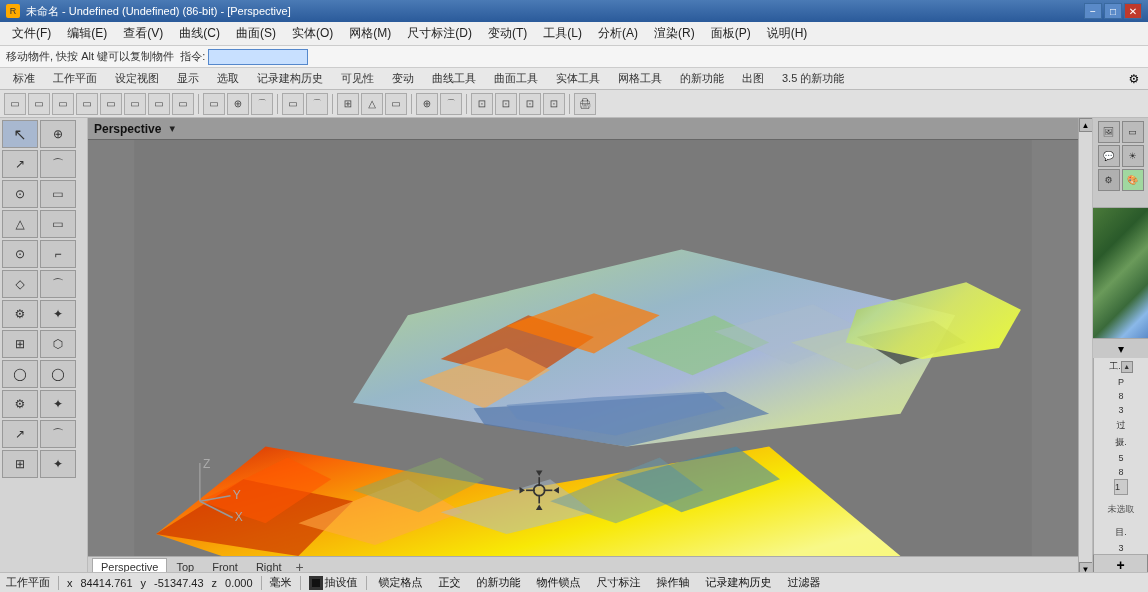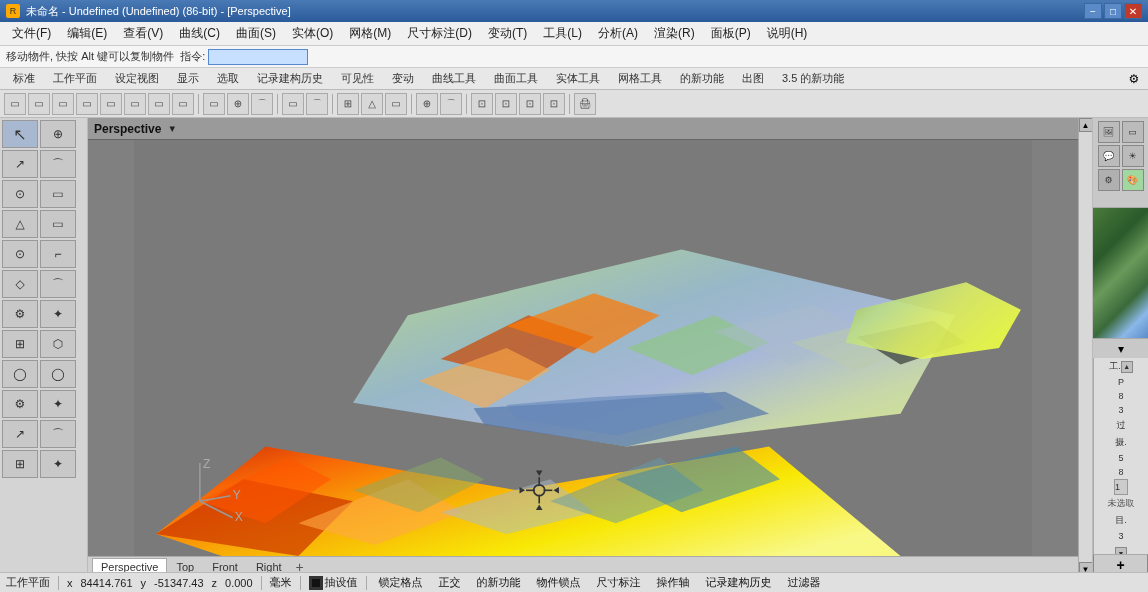--- a/index.html
+++ b/index.html
@@ -389,21 +389,21 @@
         <div class="vscroll-btn" style="width:12px; height:12px; font-size:7px;">▲</div>
       </div>
       <div style="font-size:9px; padding:2px 0;">P</div>
       <div style="font-size:9px; padding:2px 0;">8</div>
       <div style="font-size:9px; padding:2px 0;">3</div>
       <div style="font-size:9px; padding:2px 0;">过</div>
       <div style="font-size:9px; padding:2px 0;">摄.</div>
       <div style="font-size:9px; padding:2px 0;">5</div>
       <div style="font-size:9px; padding:2px 0;">8</div>
       <div style="font-size:9px; padding:2px 0; border:1px solid #999; background:#ccc; width:14px;">1</div>
-      <div style="font-size:9px; padding:2px 0; color:#555;">未选取</div>
+      <div style="font-size:9px; padding:8px 0; color:#555;">未选取</div>
       <div style="font-size:9px; padding:2px 0;">目.</div>
       <div style="font-size:9px; padding:2px 0;">3</div>
       <div style="display:flex; justify-content:center; margin-top:4px;">
         <div class="vscroll-btn" style="width:12px; height:12px; font-size:7px;">▼</div>
       </div>
     </div>
 
     <div id="plus-btn" style="width:100%; height:22px; background:#ccc; border-top:1px solid #aaa; display:flex; align-items:center; justify-content:center; font-size:14px; font-weight:bold; cursor:pointer;">+</div>
   </div>
 </div>

